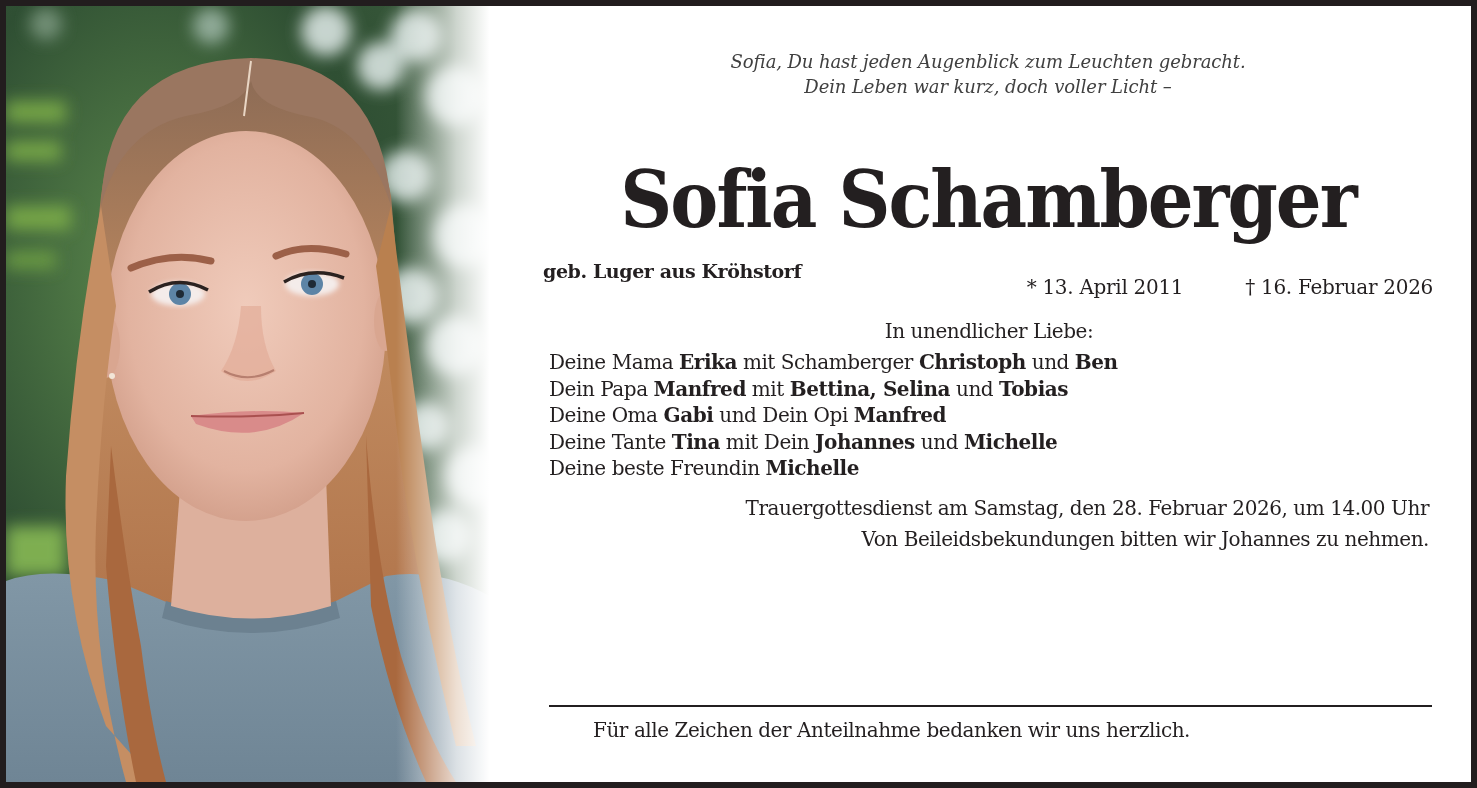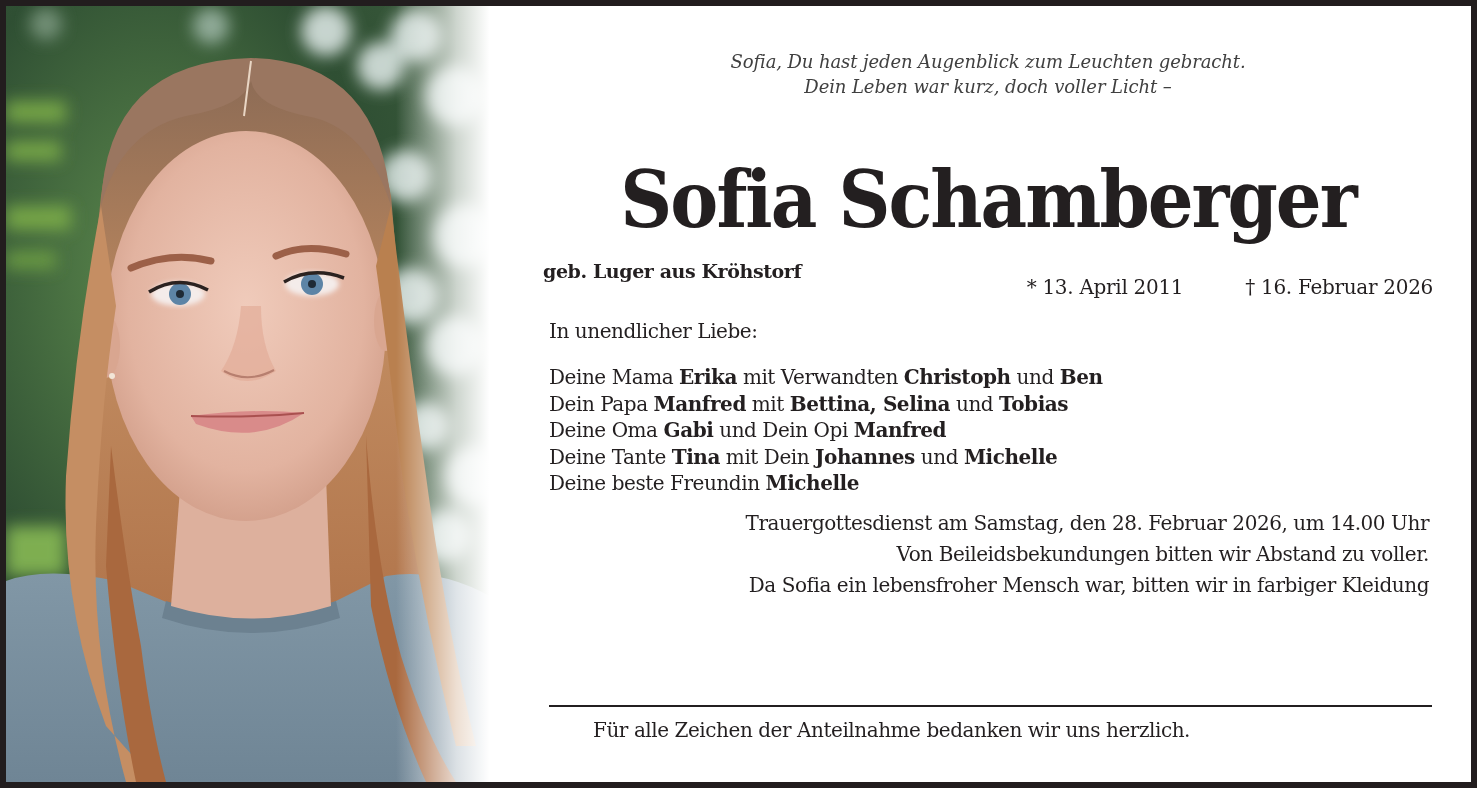--- a/index.html
+++ b/index.html
@@ -112,21 +112,21 @@
       top: 312px;
       width: 880px;
       font-size: 20px;
       letter-spacing: -0.45px;
     }
     .body-text .line {
       white-space: nowrap;
       line-height: 26.4px;
     }
     .body-text b { font-weight: bold; }
-    .intro { margin-bottom: 20px; }
+    .intro { margin-bottom: 5px; text-align: center; }
     .family { margin-bottom: 14px; }
     .service .line { line-height: 26px; }
     .service .para { margin-bottom: 5px; text-align: right; }
     .rule {
       position: absolute;
       left: 6px;
       top: 699px;
       width: 883px;
       height: 2px;
       background: #231f20;
@@ -253,36 +253,35 @@
 
     <div class="name">Sofia Schamberger</div>
     <div class="maiden">geb. Luger aus Kröhstorf</div>
     <div class="dates">
       <span>* 13. April 2011</span><span class="sep"></span><span>† 16. Februar 2026</span>
     </div>
 
     <div class="body-text">
       <div class="line intro">In unendlicher Liebe:</div>
       <div class="family" id="family-list">
-          <div class="line"><span>Deine Mama </span><b>Erika</b><span> mit Verwandten </span><b>Christoph</b><span> und </span><b>Ben</b></div>
+          <div class="line"><span>Deine Mama </span><b>Erika</b><span> mit Schamberger </span><b>Christoph</b><span> und </span><b>Ben</b></div>
           <div class="line"><span>Dein Papa </span><b>Manfred</b><span> mit </span><b>Bettina, Selina</b><span> und </span><b>Tobias</b></div>
           <div class="line"><span>Deine Oma </span><b>Gabi</b><span> und Dein Opi </span><b>Manfred</b></div>
           <div class="line"><span>Deine Tante </span><b>Tina</b><span> mit Dein </span><b>Johannes</b><span> und </span><b>Michelle</b></div>
           <div class="line"><span>Deine beste Freundin </span><b>Michelle</b></div>
         </div>
 
       <div class="service">
         <div class="para">
           <div class="line">Trauergottesdienst am Samstag, den 28. Februar 2026, um 14.00 Uhr</div>
         </div>
         <div class="para">
-          <div class="line">Von Beileidsbekundungen bitten wir Abstand zu voller.</div>
+          <div class="line">Von Beileidsbekundungen bitten wir Johannes zu nehmen.</div>
         </div>
         <div class="para">
-          <div class="line">Da Sofia ein lebensfroher Mensch war, bitten wir in farbiger Kleidung</div>
         </div>
       </div>
     </div>
 
     <div class="rule"></div>
     <div class="thanks">Für alle Zeichen der Anteilnahme bedanken wir uns herzlich.</div>
   </div>
 </div>
 
 </body></html>

